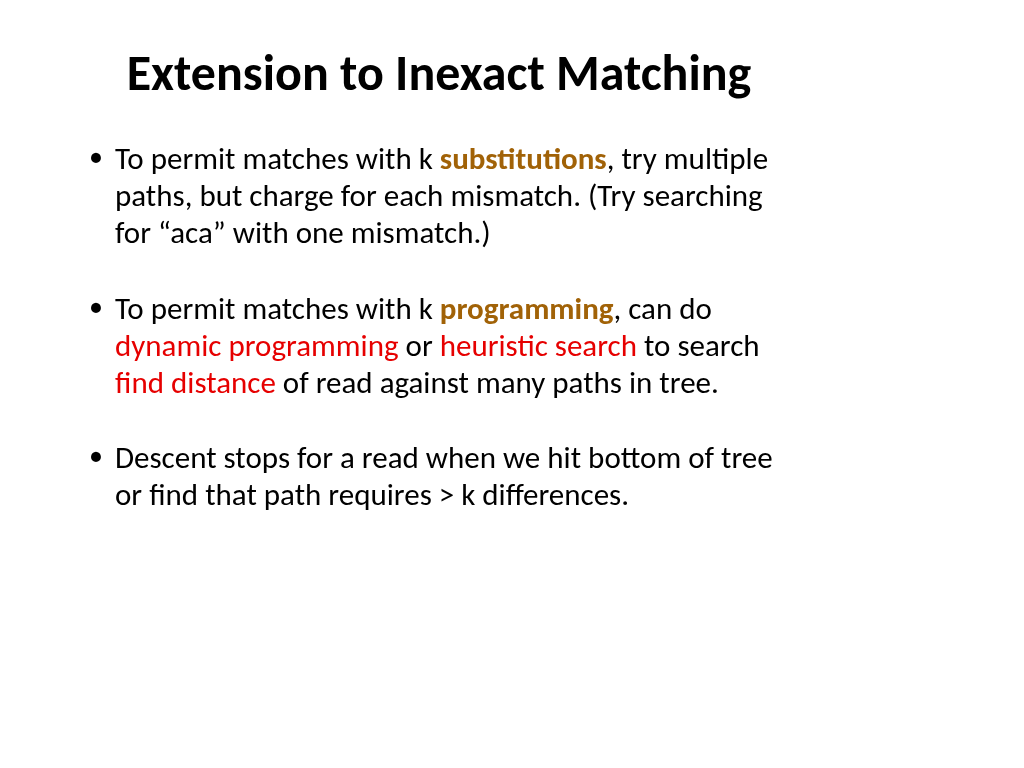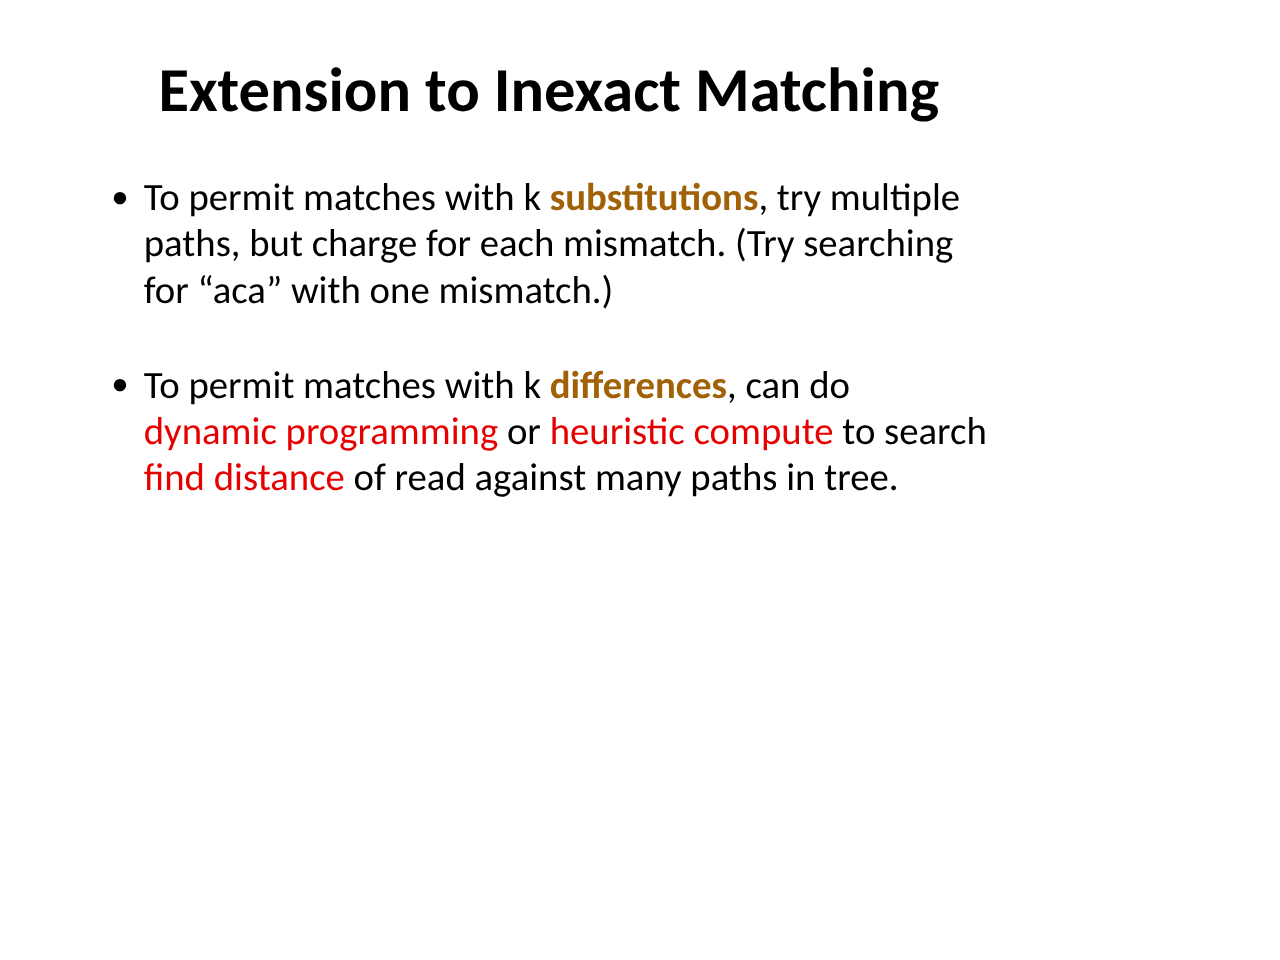--- a/index.html
+++ b/index.html
@@ -55,19 +55,22 @@
 
   <h1 class="title">Extension to Inexact Matching</h1>
 
   <ul class="body">
 
     <li>
       <span>To permit matches with k </span><span class="teal">substitutions</span><span>, try multiple paths, but charge for each mismatch. (Try searching for “aca” with one mismatch.)</span>
     </li>
 
     <li>
-      <span>To permit matches with k </span><span class="teal">differences</span><span>, can do </span><span class="red">dynamic programming</span><span> or </span><span class="red">heuristic compute</span><span> to search </span><span class="red">find distance</span><span> of read against many paths in tree.</span>
+      <span>To permit matches with k </span><span class="teal">programming</span><span>, can do </span><span class="red">dynamic programming</span><span> or </span><span class="red">heuristic search</span><span> to search </span><span class="red">find distance</span><span> of read against many paths in tree.</span>
     </li>
 
+    <li>
+      <span>Descent stops for a read when we hit bottom of tree or find that path requires &gt; k differences.</span>
+    </li>
 
   </ul>
 
 </div>
 
 </body></html>

